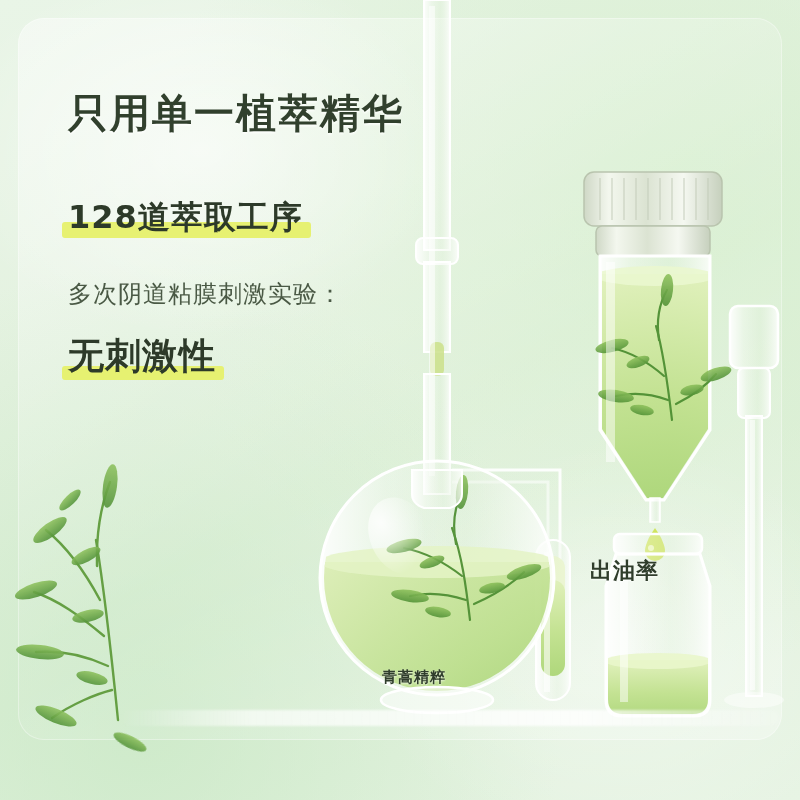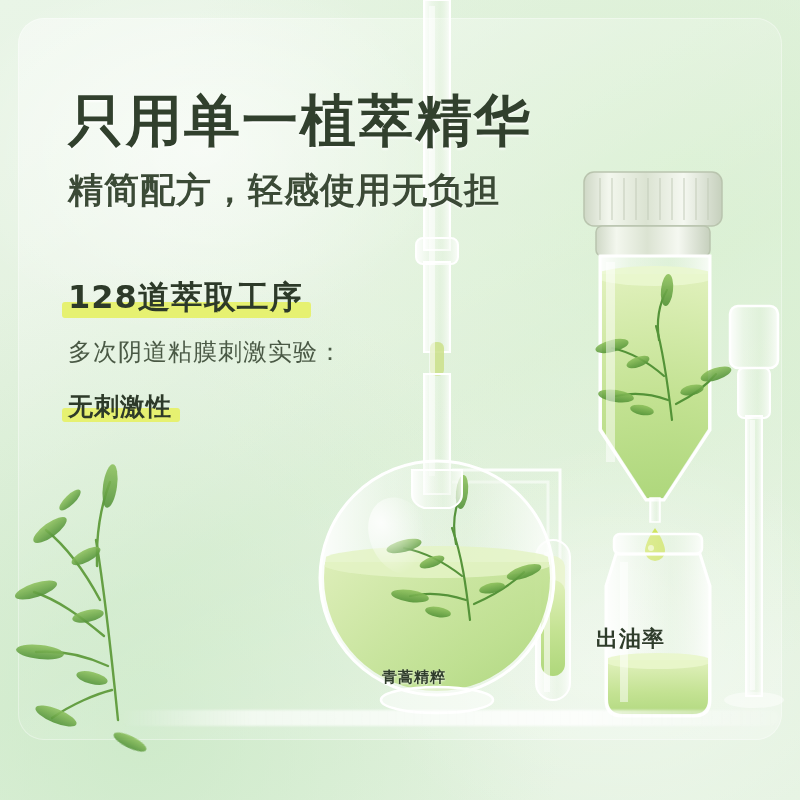--- a/index.html
+++ b/index.html
@@ -38,21 +38,21 @@
     pointer-events:none;
   }
 
   
   .txt{
     position:absolute;left:68px;top:92px;width:520px;
     color:#2f3a2d;
   }
   .headline{
     font-family:"DejaVu Sans","Liberation Sans",sans-serif;
-    font-size:56px;
+    font-size:40px;
     font-weight:bold;
     letter-spacing:2px;
     color:#31402d;
     line-height:1.05;
     text-shadow:0 2px 2px rgba(255,255,255,0.75);
   }
   .subhead{
     margin-top:16px;
     font-family:"DejaVu Sans","Liberation Sans",sans-serif;
     font-size:35px;
@@ -67,47 +67,47 @@
     background:#e6f06a;
     border-radius:3px;
     opacity:.95;
   }
   .hl-text{
     position:relative;
     font-family:"DejaVu Sans","Liberation Sans",sans-serif;
     font-size:32px;font-weight:bold;color:#2d3a29;letter-spacing:1px;
   }
   .line3{
-    margin-top:16px;
+    margin-top:38px;
     font-family:"DejaVu Sans","Liberation Sans",sans-serif;
     font-size:24px;color:#4a5945;letter-spacing:1px;
   }
   .hl-wrap2{position:relative;display:inline-block;margin-top:22px;}
   .hl-bar2{
     position:absolute;left:-6px;right:-8px;bottom:1px;height:14px;
     background:#e6f06a;border-radius:3px;opacity:.95;
   }
   .hl-text2{
     position:relative;
     font-family:"DejaVu Sans","Liberation Sans",sans-serif;
-    font-size:25px;font-weight:bold;color:#2d3a29;letter-spacing:1px;
+    font-size:36px;font-weight:bold;color:#2d3a29;letter-spacing:1px;
   }
 
   
   .cap{
     position:absolute;
     font-family:"DejaVu Sans","Liberation Sans",sans-serif;
     color:#2f3d2b;
     font-size:15px;
     font-weight:bold;
     letter-spacing:1px;
     text-shadow:0 1px 2px rgba(255,255,255,0.8);
   }
   #cap-extract{left:382px;top:668px;}
-  #cap-yield{left:590px;top:624px;line-height:1.32;font-size:22px;margin-left:6px;}
+  #cap-yield{left:590px;top:556px;line-height:1.32;font-size:22px;}
 
   
   .glass-svg{position:absolute;left:0;top:0;width:800px;height:800px;pointer-events:none;}
   
   .shelf{
     position:absolute;left:120px;bottom:74px;width:660px;height:16px;
     background:linear-gradient(90deg,rgba(255,255,255,0) 0%,rgba(255,255,255,0.65) 20%,rgba(255,255,255,0.8) 70%,rgba(255,255,255,0.1) 100%);
     border-radius:8px;
     filter:blur(1px);
   }
@@ -308,21 +308,20 @@
       </g>
       <rect x="620" y="562" width="8" height="140" fill="#ffffff" opacity="0.5"></rect>
     </g>
 
   </svg>
 
   <div class="shelf"></div>
 
   <div class="txt">
     <div class="headline">只用单一植萃精华</div>
-    <div class="subhead">精简配方，轻感使用无负担</div>
 
     <div class="hl-wrap">
       <span class="hl-bar"></span>
       <span class="hl-text">128道萃取工序</span>
     </div>
 
     <div class="line3">多次阴道粘膜刺激实验：</div>
 
     <div class="hl-wrap2">
       <span class="hl-bar2"></span>

